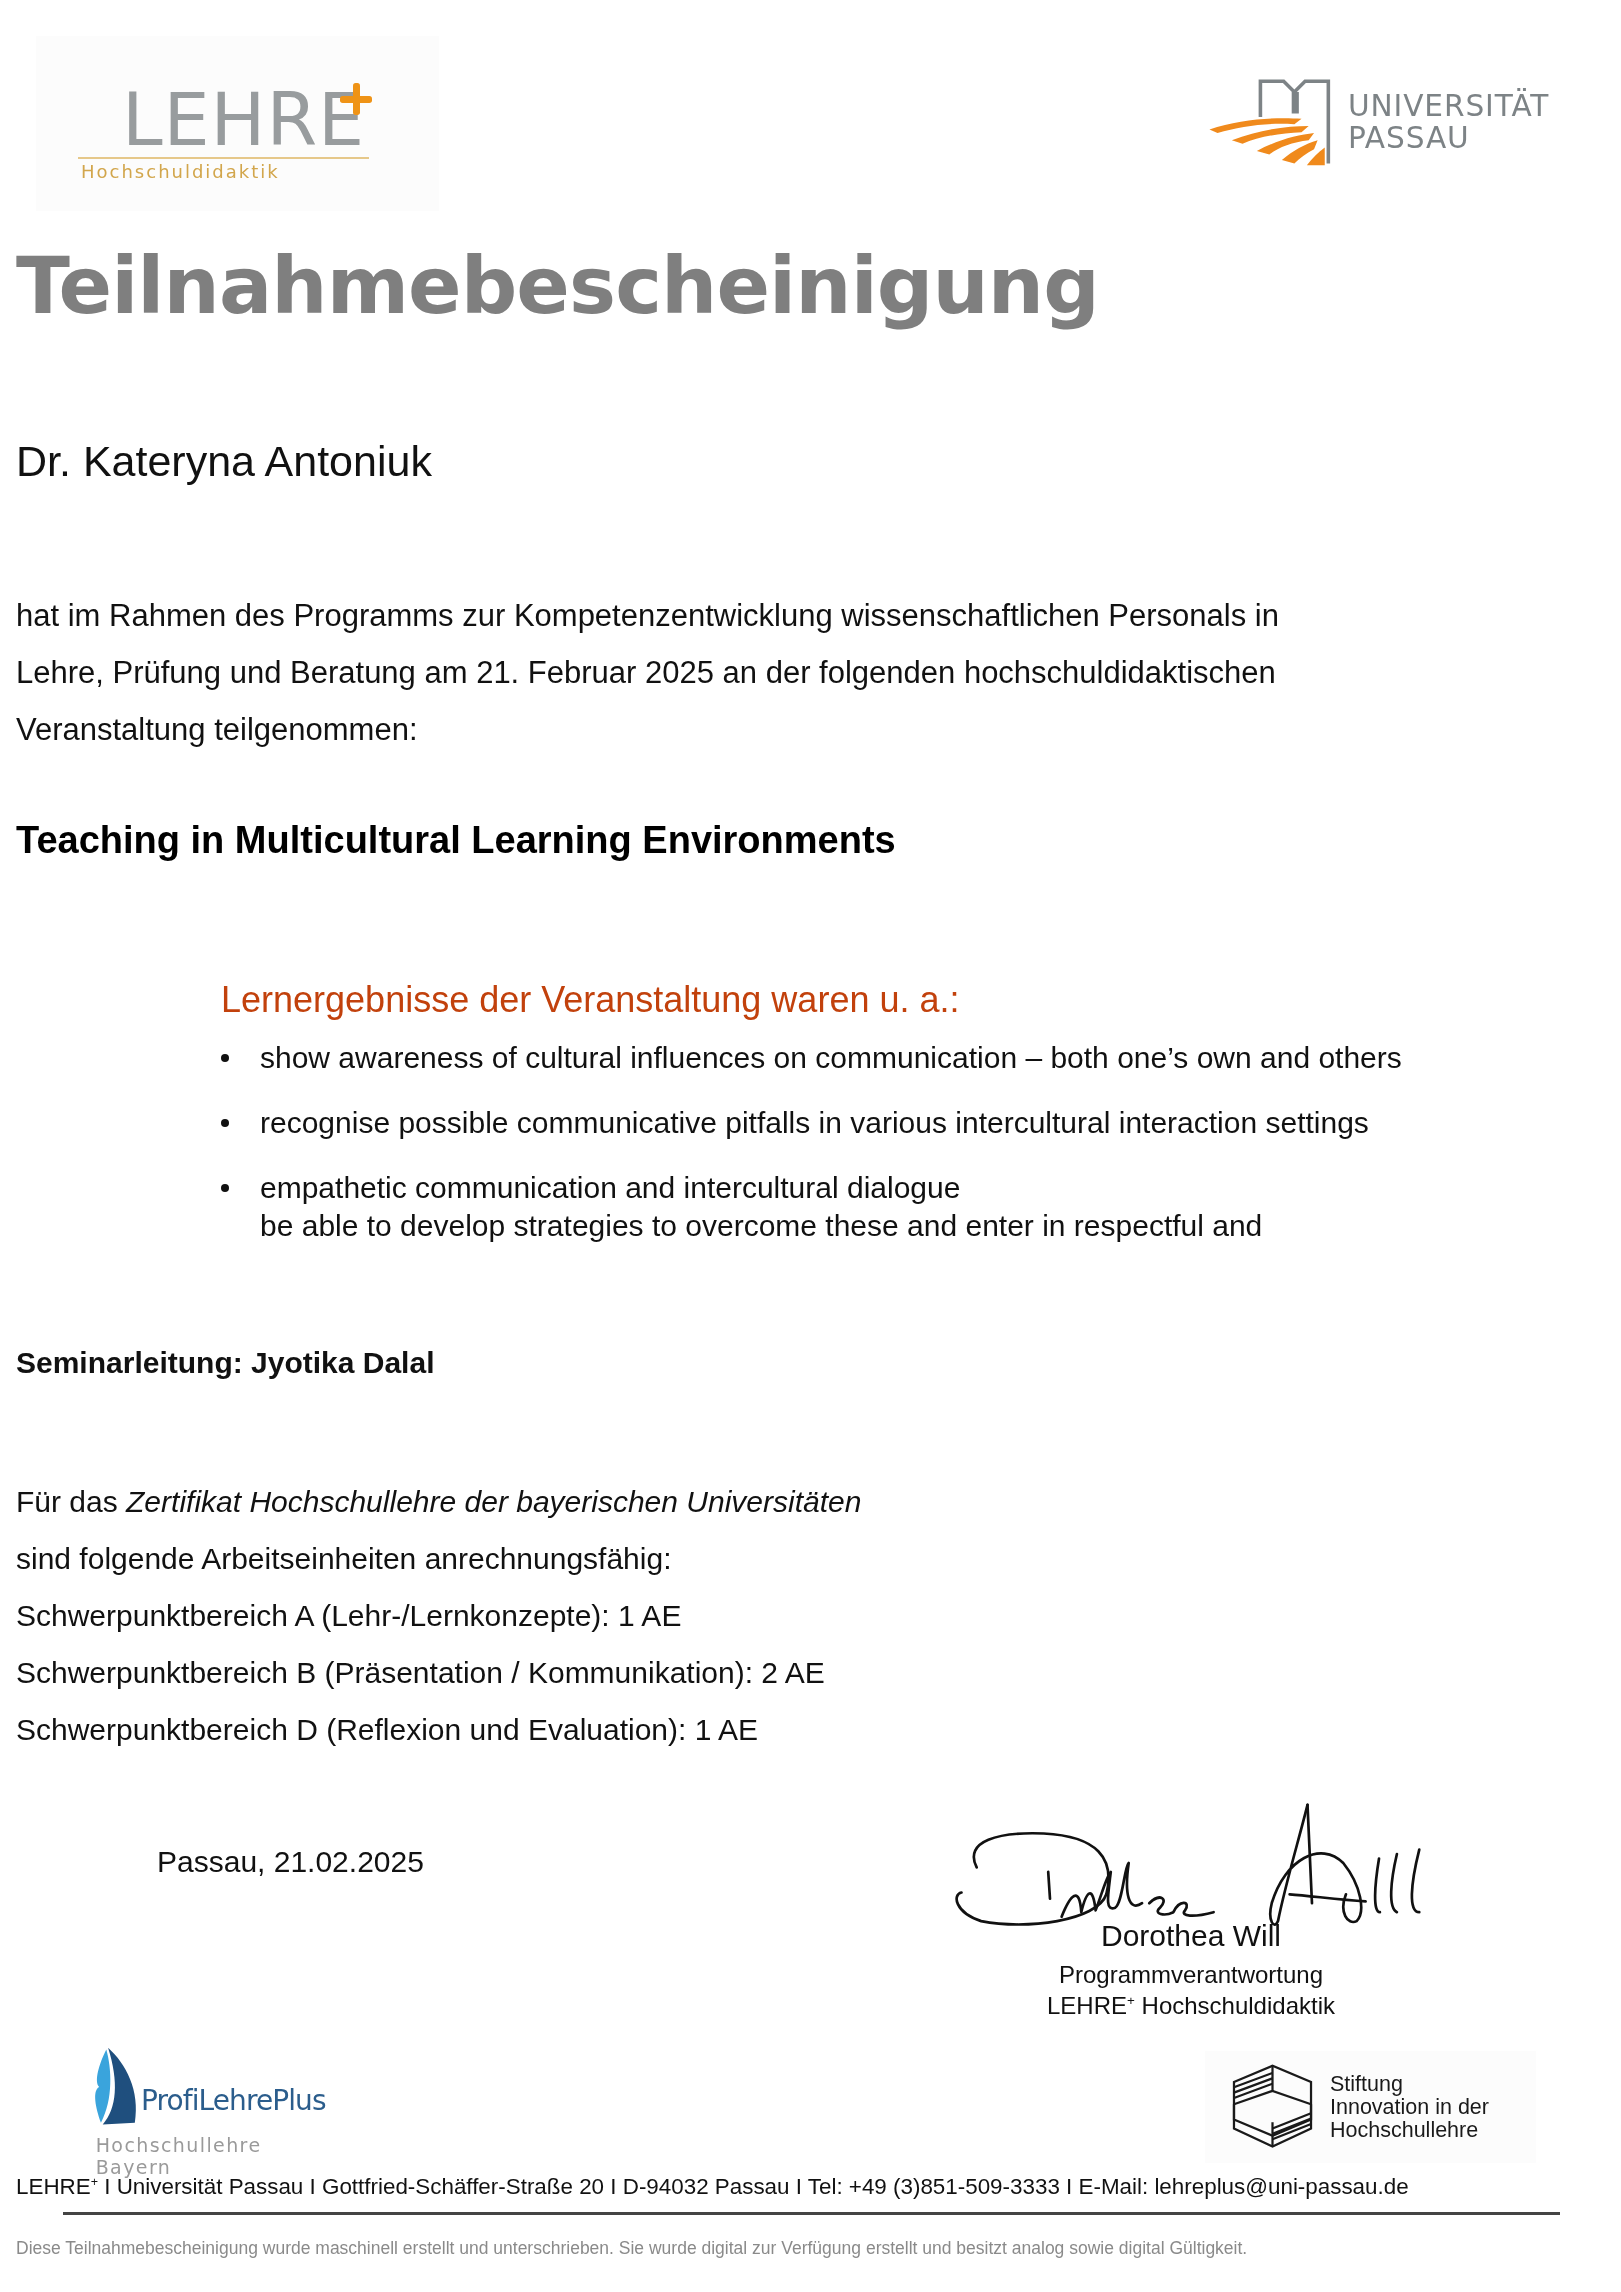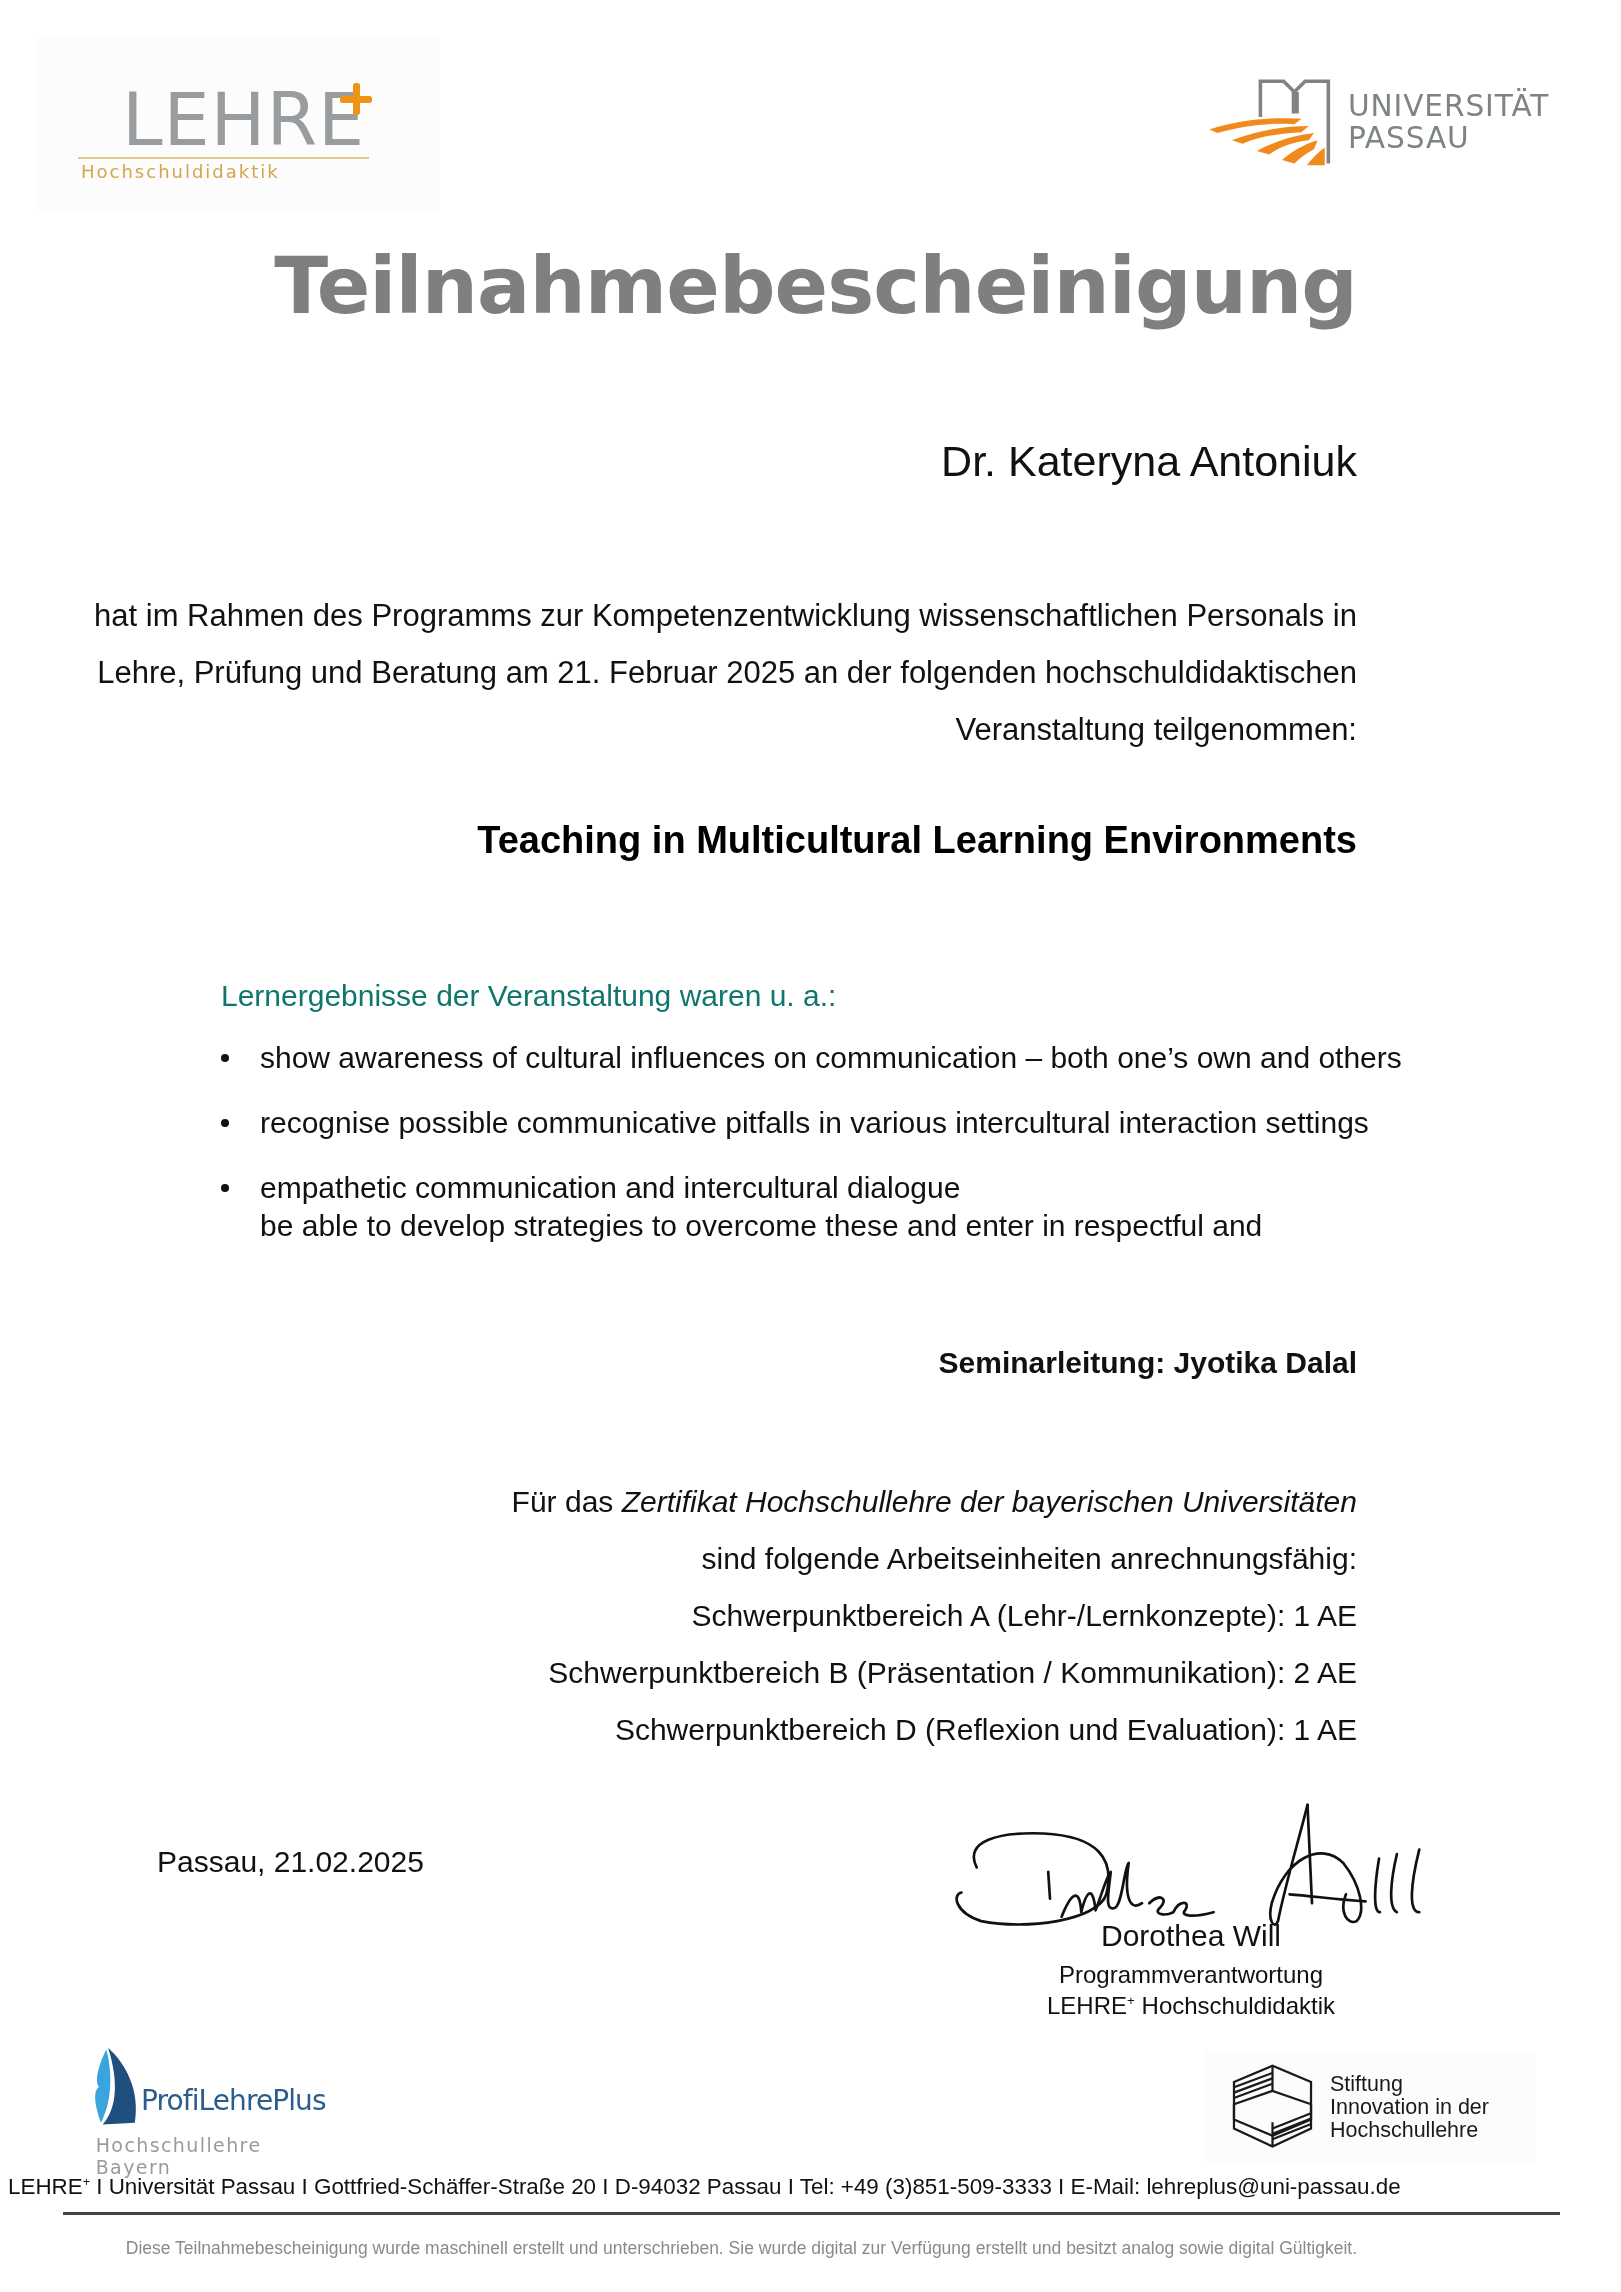--- a/index.html
+++ b/index.html
@@ -1,19 +1,19 @@
 <!DOCTYPE html>
 <html style="font-size:14.3px"><head>
   <meta charset="utf-8">
   <style>
     html, body { margin: 0; padding: 0; background: #ffffff; }
     body { width: 1621px; height: 2293px; position: relative; overflow: hidden;
            font-family: "Liberation Sans", sans-serif; color: #111111; }
     .abs { position: absolute; }
-    .center { left: 8px; width: 1349px; text-align: right; }
+    .center { left: 16px; width: 1349px; text-align: left; }
 
     
     #lehre-logo { left: 36px; top: 36px; width: 403px; height: 175px; background: #fcfcfc; }
     #lehre-word { left: 86px; top: 47px; font-family: "DejaVu Sans", sans-serif; font-size: 73px;
                   color: #989c9e; letter-spacing: 0.9px; line-height: 1; font-weight: normal; }
     #lehre-plus { left: 304px; top: 47px; width: 32px; height: 32px; }
     #lehre-plus:before, #lehre-plus:after { content: ""; position: absolute; background: #ef9316; border-radius: 2.7px; }
     #lehre-plus:before { left: 12.5px; top: 0; width: 7.2px; height: 32px; }
     #lehre-plus:after { left: 0; top: 12.5px; width: 32px; height: 7.2px; }
     #lehre-rule { left: 42px; top: 121px; width: 291px; height: 1.8px; background: #e6c88a; }
@@ -27,21 +27,21 @@
 
     
     #doc-title { top: 240px; font-family: "DejaVu Sans", sans-serif; font-weight: bold; font-size: 79px;
                  color: #7f7f7f; letter-spacing: -0.9px; }
     #recipient { top: 425px; font-size: 43px; color: #111; margin-top: 12px; }
 
     #intro { top: 587px; font-size: 31px; line-height: 57px; color: #111; }
     #intro div { white-space: nowrap; }
     #course-title { top: 819px; font-size: 38px; font-weight: bold; color: #000; }
 
-    #outcomes-head { left: 221px; top: 979px; font-size: 30px; color: #0f766e; }
+    #outcomes-head { left: 221px; top: 979px; font-size: 36px; color: #c2410c; }
     .bullet-list { left: 221px; top: 1039px; width: 1343px; font-size: 30px; color: #111; }
     .bullet-item { position: relative; padding-left: 39px; line-height: 38px; margin-bottom: 27px; }
     .bullet-item .dot { position: absolute; left: 0; top: 15px; width: 8px; height: 8px; border-radius: 50%; background: #111; }
 
     #seminar-lead { top: 1346px; font-size: 30px; font-weight: bold; color: #111; }
 
     #credits { top: 1473px; font-size: 30px; line-height: 57px; color: #111; }
     #credits div { white-space: nowrap; }
 
     #place-date { left: 157px; top: 1845px; font-size: 30px; color: #111; }

